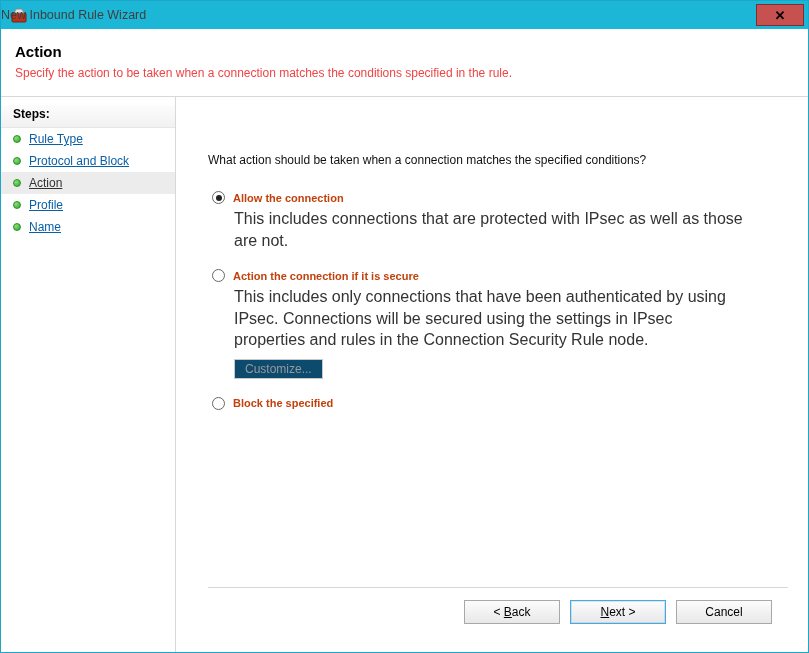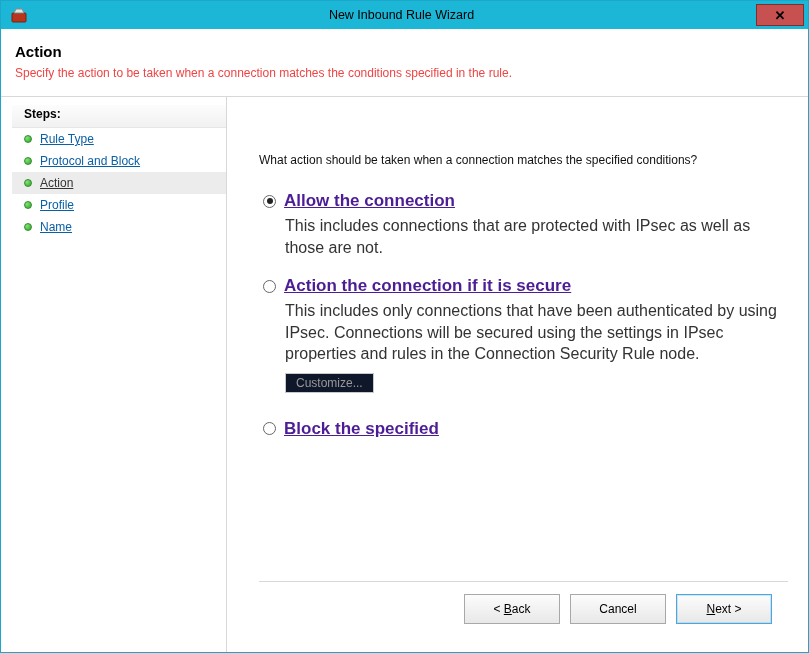--- a/index.html
+++ b/index.html
@@ -30,22 +30,22 @@
     padding: 0 4px;
   }
   .titlebar-icon {
     width: 16px; height: 16px;
     margin: 0 6px;
     display: inline-block;
   }
   .titlebar-title {
     position: absolute;
     left: 0; right: 6px;
-    text-align: center;
-    color: #000000;
+    text-align: left;
+    color: #404040;
     font-size: 12.5px;
     pointer-events: none;
   }
   .close-btn {
     margin-left: auto;
     width: 48px; height: 22px;
     background: #c75050;
     border: 1px solid #7a3030;
     display: flex;
     align-items: center;
@@ -70,23 +70,23 @@
     margin: 0;
     font-size: 12px;
     color: #ef4444;
   }
   .body-row {
     flex: 1;
     display: flex;
     min-height: 0;
   }
   .sidebar {
-    width: 226px;
+    width: 175px;
     border-right: 1px solid #d8d8d8;
-    padding: 8px 0 0 11px;
+    padding: 8px 0 0 0;
   }
   .steps-head {
     font-weight: bold;
     padding: 2px 12px 6px 12px;
     font-size: 12px;
     background: linear-gradient(#fcfcfc,#f1f1f1);
     border-bottom: 1px solid #e6e6e6;
   }
   .step {
     display: flex;
@@ -125,23 +125,22 @@
     margin-bottom: 18px;
     padding-left: 4px;
   }
   .option-row {
     display: flex;
     align-items: center;
     gap: 8px;
   }
   .option-label {
     font-weight: bold;
-    font-size: 17px;
-    color: #4c1d95;
-    text-decoration: underline;
+    font-size: 11px;
+    color: #c2410c;
   }
   .option-desc {
     margin: 4px 0 0 22px;
     font-size: 16px;
     color: #333;
     line-height: 1.35;
     max-width: 510px;
   }
   .radio {
     width: 13px; height: 13px;
@@ -153,40 +152,40 @@
     background: #fff;
     cursor: pointer;
   }
   .radio.checked::after {
     content: "";
     width: 6px; height: 6px;
     background: #222;
     border-radius: 50%;
   }
   .customize-btn {
-    margin: 8px 0 8px 22px;
+    margin: 8px 0 0 22px;
     padding: 2px 10px;
     font-size: 12px;
     color: #999;
     border: 1px solid #c9c9c9;
-    background: #0f172a;
+    background: #0c4a6e;
     cursor: default;
     min-width: 86px;
     text-align: center;
   }
   .footer {
     border-top: 1px solid #d8d8d8;
     padding: 12px 16px 16px 0;
     display: flex;
     justify-content: flex-end;
     gap: 10px;
   }
   .wiz-btn {
     width: 96px;
-    height: 30px;
+    height: 24px;
     background: linear-gradient(#fcfcfc,#e8e8e8);
     border: 1px solid #a8a8a8;
     font-size: 12px;
     cursor: pointer;
     display: flex;
     align-items: center;
     justify-content: center;
   }
   .wiz-btn.primary {
     border: 1px solid #4aa7e0;
@@ -270,21 +269,21 @@
           <span class="option-label">Block the specified</span>
         </div>
       </div>
 
       <div style="flex:1"></div>
 
       <div class="footer">
         <button class="wiz-btn">
           <span>&lt; <span class="u">B</span>ack</span>
         </button>
-        <button class="wiz-btn">Cancel</button>
         <button class="wiz-btn primary">
           <span><span class="u">N</span>ext &gt;</span>
         </button>
+        <button class="wiz-btn">Cancel</button>
       </div>
     </div>
 
   </div>
 </div>
 
 </body></html>

